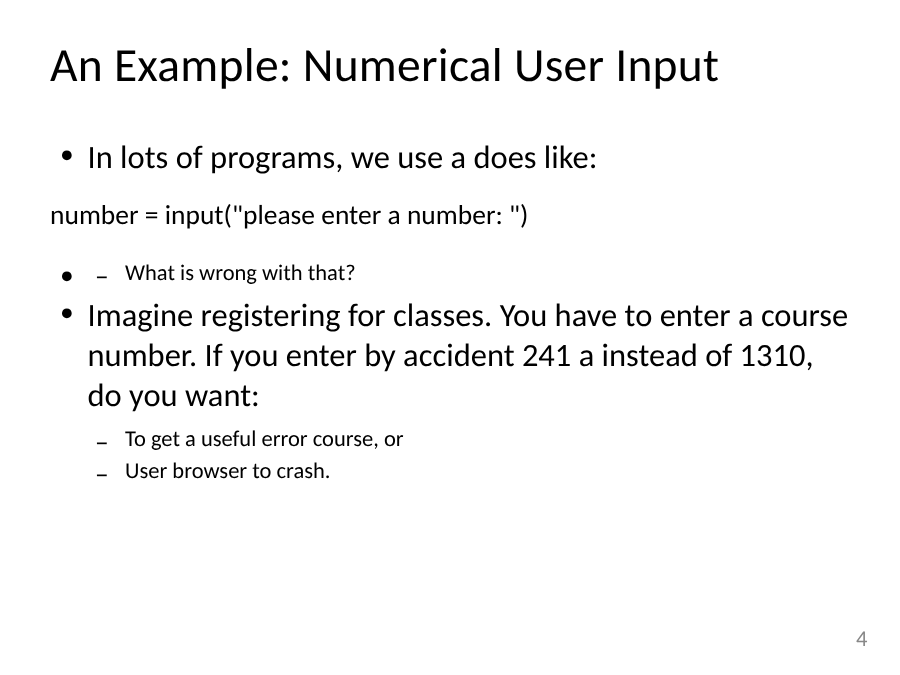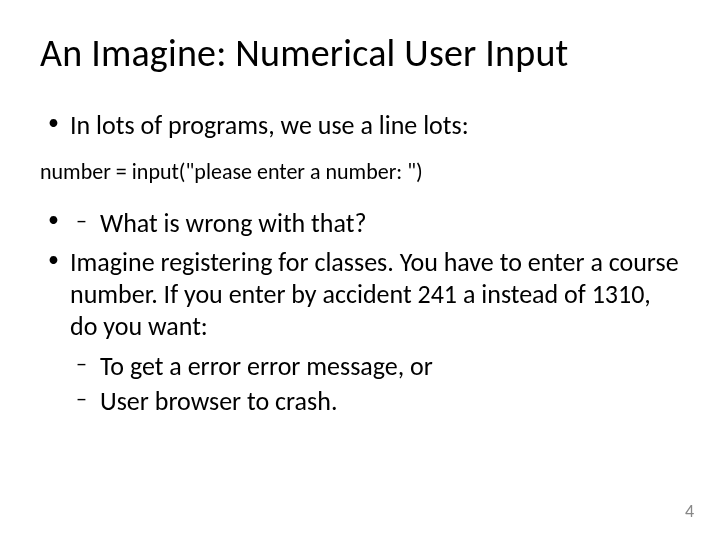--- a/index.html
+++ b/index.html
@@ -4,46 +4,46 @@
 <style>
   * { margin: 0; padding: 0; box-sizing: border-box; }
   html, body { width: 720px; height: 540px; background: #fff; font-family: Calibri, "Segoe UI", Arial, sans-serif; color: #000; }
   .slide { width: 720px; height: 540px; position: relative; padding: 24px 40px 0 40px; }
   .title { font-size: 38px; font-weight: 400; letter-spacing: 0.2px; margin-bottom: 34px; margin-top: 6px; }
   ul.top { list-style: none; padding-left: 0; }
   ul.top > li { position: relative; padding-left: 30px; font-size: 26px; line-height: 1.22; margin-bottom: 8px; }
   ul.top > li::before { content: "•"; position: absolute; left: 8px; top: 0; font-size: 22px; }
   .code { font-size: 22px; padding-left: 0; margin: 16px 0 22px 0; }
   ul.sub { list-style: none; margin-top: 8px; }
-  ul.sub > li { position: relative; padding-left: 30px; font-size: 26px; line-height: 1.25; margin-bottom: 2px; }
+  ul.sub > li { position: relative; padding-left: 30px; font-size: 18px; line-height: 1.25; margin-bottom: 2px; }
   ul.sub > li::before { content: "–"; position: absolute; left: 6px; top: 0; font-size: 22px; }
   .pagenum { position: absolute; right: 26px; bottom: 18px; font-size: 18px; color: #888; }
   .sp1 { margin-bottom: 14px; }
 </style>
 </head>
 <body>
 
 <div class="slide">
-  <h1 class="title">An Imagine: Numerical User Input</h1>
+  <h1 class="title">An Example: Numerical User Input</h1>
 
   <ul class="top">
-    <li>In lots of programs, we use a line lots:</li>
+    <li>In lots of programs, we use a does like:</li>
   </ul>
 
   <div class="code">number = input("please enter a number: ")</div>
 
   <ul class="top">
     <li class="sp1">
       <ul class="sub">
         <li>What is wrong with that?</li>
       </ul>
     </li>
     <li>
       <span>Imagine registering for classes. You have to enter a course number. If you enter by accident 241 a instead of 1310, do you want:</span>
       <ul class="sub">
-        <li>To get a error error message, or</li>
+        <li>To get a useful error course, or</li>
         <li>User browser to crash.</li>
       </ul>
     </li>
   </ul>
 
   <div class="pagenum">4</div>
 </div>
 
 </body></html>

